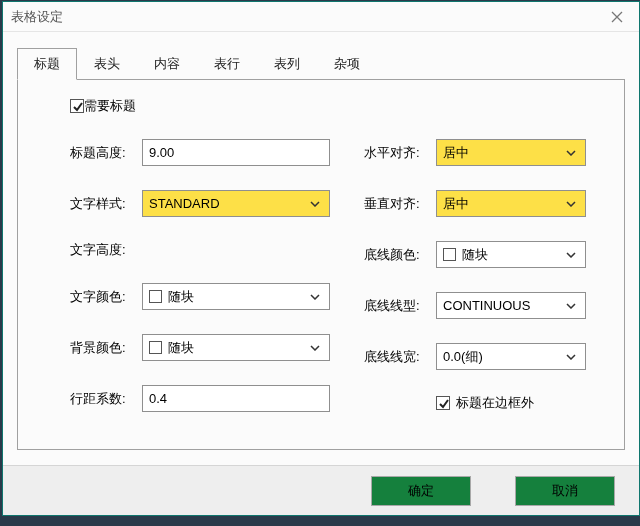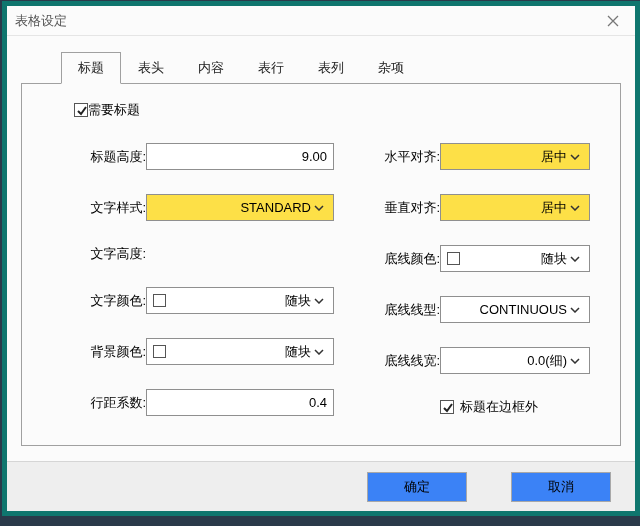--- a/index.html
+++ b/index.html
@@ -1,43 +1,43 @@
 <!DOCTYPE html>
 <html><head>
 <meta charset="utf-8">
 <style>
   * { box-sizing: border-box; margin: 0; padding: 0; font-family: "Microsoft YaHei", "SimSun", sans-serif; font-size: 13px; }
   body { background: #2a3a4a; width: 640px; height: 526px; overflow: hidden; }
-  .window { background: #fbfbfb; border: 5px solid #0f766e; width: 638px; height: 515px; margin: 1px 0 0 2px; display: flex; flex-direction: column; }
+  .window { background: #fbfbfb; border: 1px solid #0f766e; width: 638px; height: 515px; margin: 1px 0 0 2px; display: flex; flex-direction: column; }
   .titlebar { height: 30px; display: flex; align-items: center; justify-content: space-between; padding: 0 0 0 8px; border-bottom: 1px solid #e5e5e5; }
   .titlebar-title { color: #555; }
   .close-btn { width: 44px; height: 30px; display: flex; align-items: center; justify-content: center; cursor: pointer; }
   .close-btn svg { stroke: #777; stroke-width: 1.3; }
-  .tabbar { display: flex; padding: 16px 0 0 14px; margin-left: 40px; }
+  .tabbar { display: flex; padding: 16px 0 0 14px; }
   .tab { padding: 6px 16px; color: #222; cursor: pointer; border: 1px solid transparent; }
   .tab.active { border: 1px solid #a0a0a0; border-bottom: 1px solid #fbfbfb; background: #fbfbfb; position: relative; z-index: 2; }
   .tab-underline { height: 1px; background: #a0a0a0; margin: -1px 14px 0 14px; }
   .panel { flex: 1; margin: 0 14px 14px 14px; border-left: 1px solid #a0a0a0; border-right: 1px solid #a0a0a0; border-bottom: 1px solid #a0a0a0; padding: 18px 28px 18px 52px; position: relative; top: -1px; }
   .checkbox-row { display: flex; align-items: center; margin-bottom: 24px; }
   .cb { width: 14px; height: 14px; border: 1px solid #555; display: inline-flex; align-items: center; justify-content: center; background: #fff; }
   .cb.checked svg { display: block; }
   .cb svg { display: none; stroke: #222; stroke-width: 2; fill: none; }
   .form-cols { display: flex; gap: 34px; }
   .col { display: flex; flex-direction: column; gap: 24px; }
-  .field { display: flex; align-items: center; text-align: right; }
+  .field { display: flex; align-items: center; }
   .field label { width: 72px; color: #000; }
   .ctrl { width: 188px; height: 27px; border: 1px solid #8f8f8f; background: #fff; display: flex; align-items: center; padding: 0 6px; position: relative; }
   .ctrl.grey { background: #fde047; }
   .ctrl.compact { width: 150px; }
   .ctrl .val { flex: 1; white-space: nowrap; overflow: hidden; }
   .chev { width: 16px; display: flex; align-items: center; justify-content: center; }
   .chev svg { stroke: #333; stroke-width: 1.5; fill: none; }
   .sw { width: 13px; height: 13px; border: 1px solid #555; background: #fff; margin-right: 6px; }
   .footer { background: #eeeeee; border-top: 1px solid #d5d5d5; height: 50px; display: flex; align-items: center; justify-content: flex-end; padding: 0 24px; gap: 44px; }
-  .btn { width: 100px; height: 30px; border: 1px solid #a8a8a8; background: #3b82f6; display: flex; align-items: center; justify-content: center; cursor: pointer; }
+  .btn { width: 100px; height: 30px; border: 1px solid #a8a8a8; background: #15803d; display: flex; align-items: center; justify-content: center; cursor: pointer; }
 </style>
 </head>
 <body>
 
 <div class="window">
   <div class="titlebar">
     <span class="titlebar-title">表格设定</span>
     <div class="close-btn">
       <svg width="12" height="12">
           <path d="M1 1 L11 11 M11 1 L1 11"></path>

